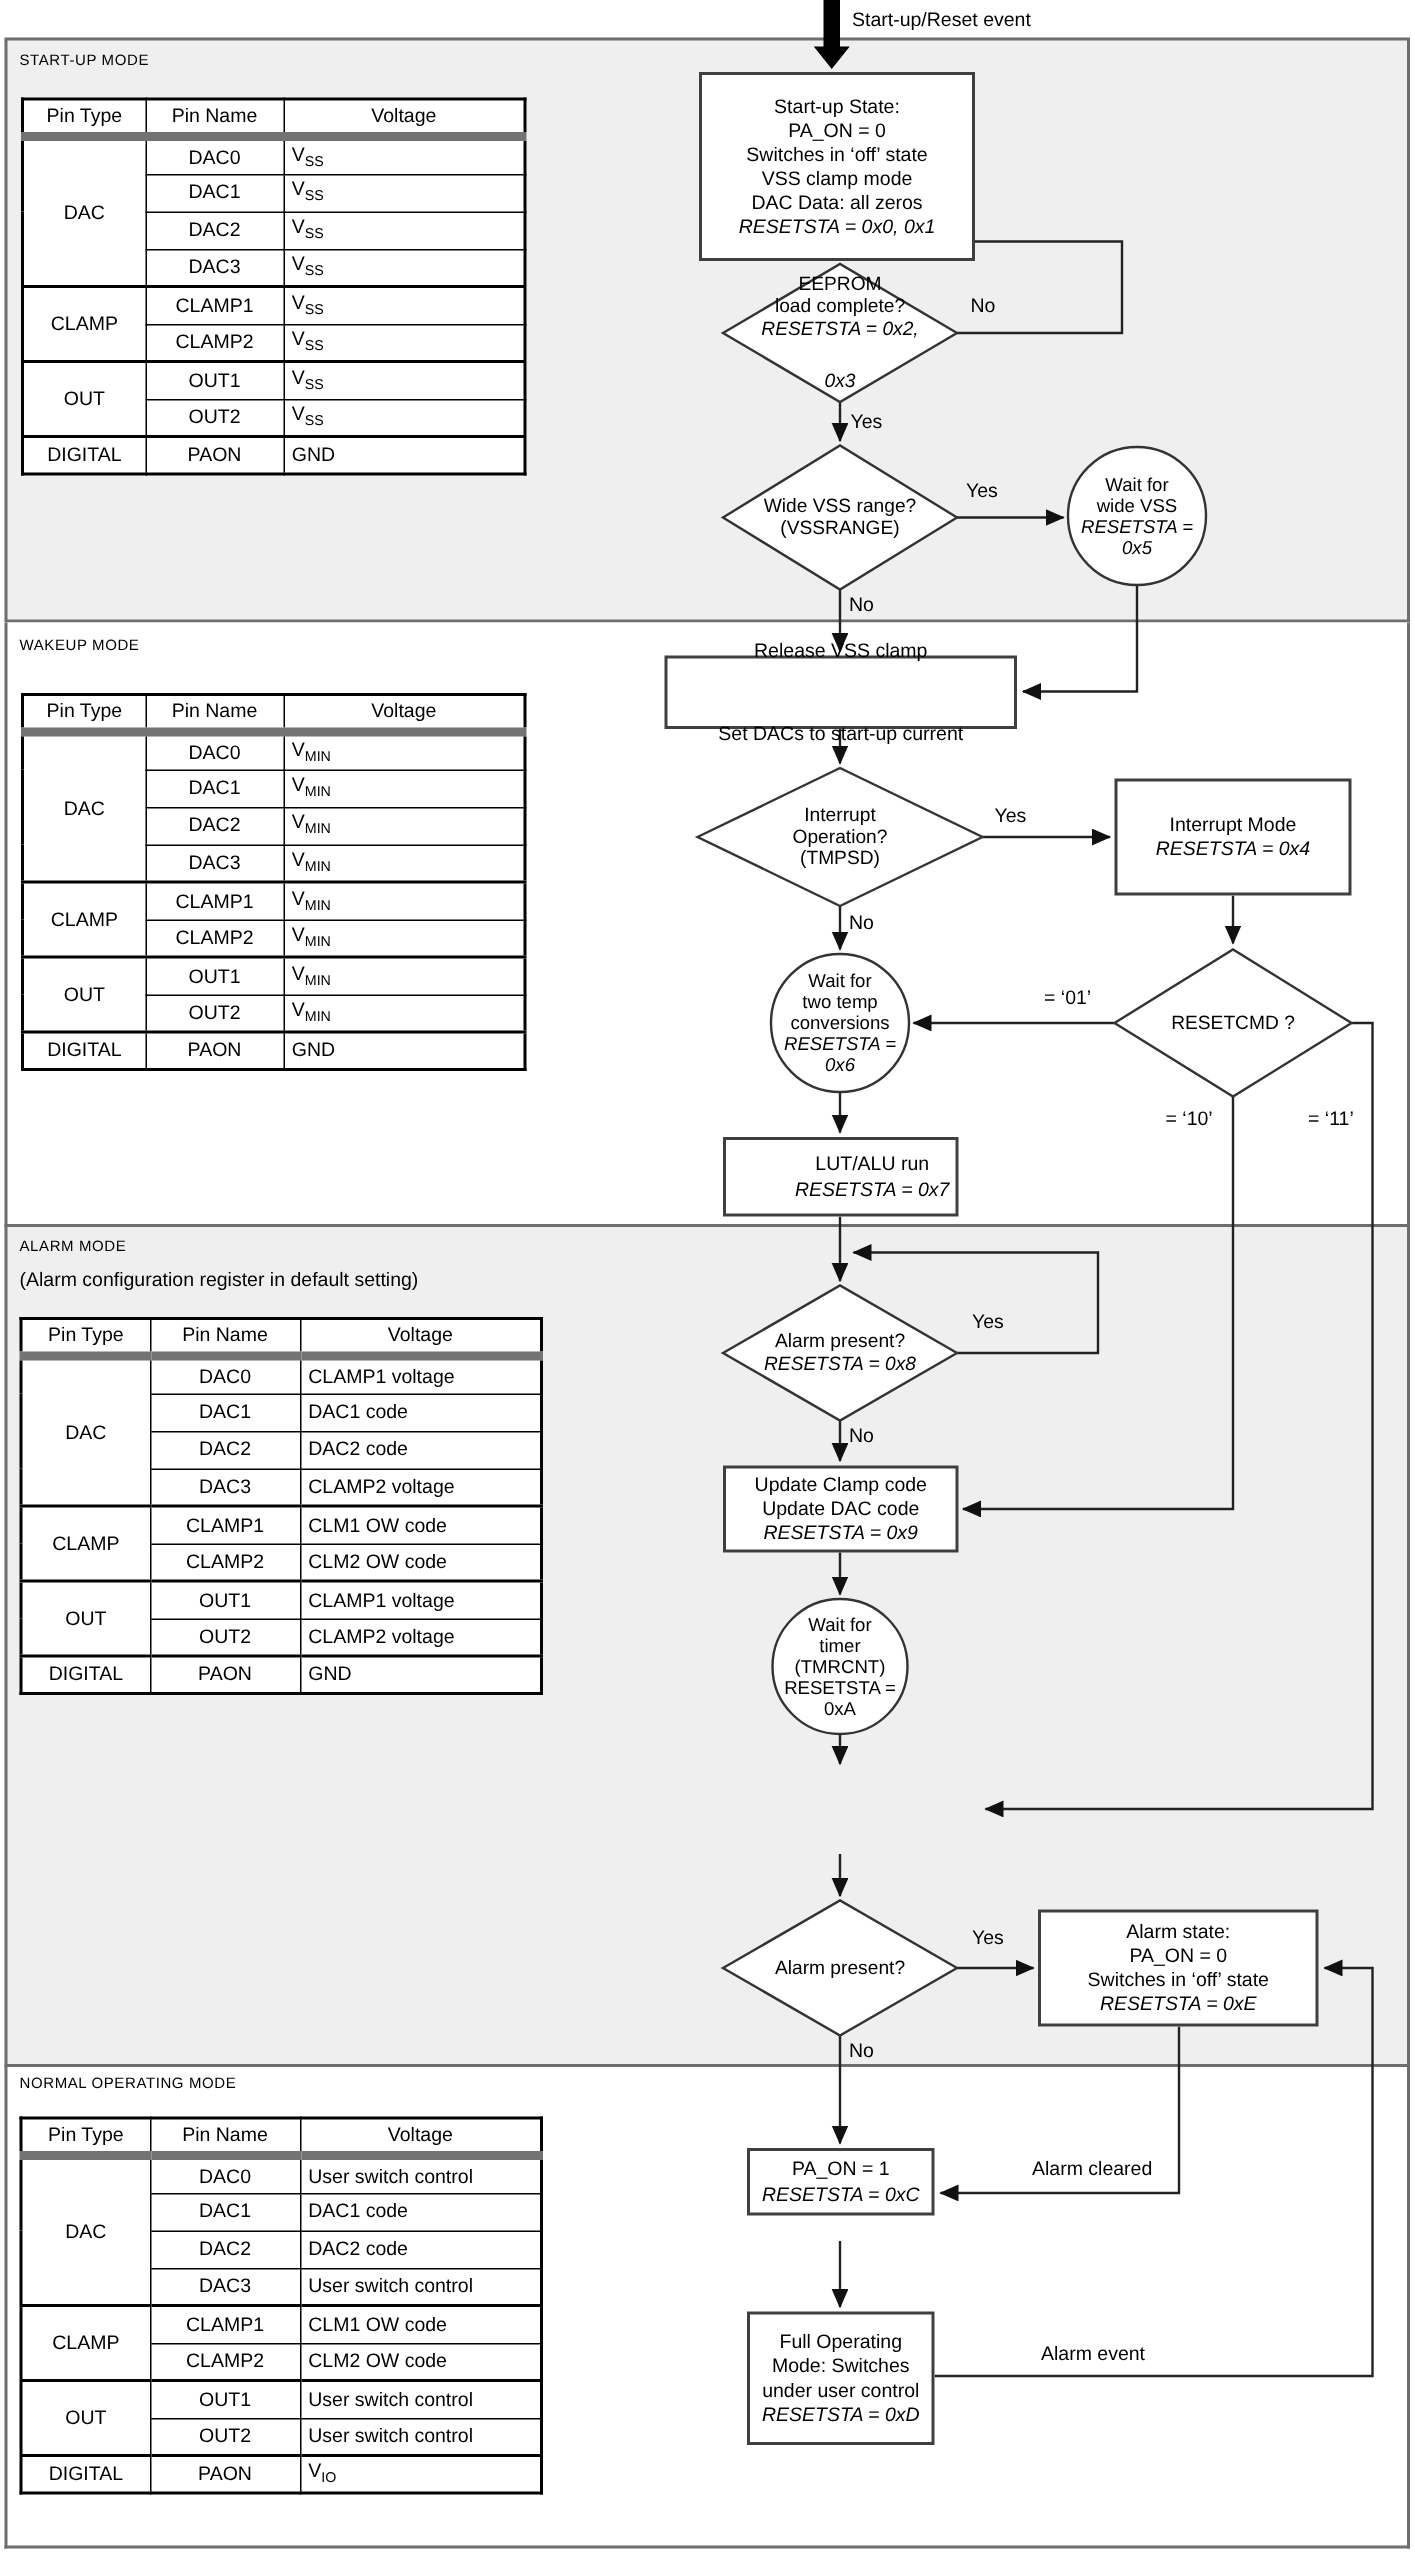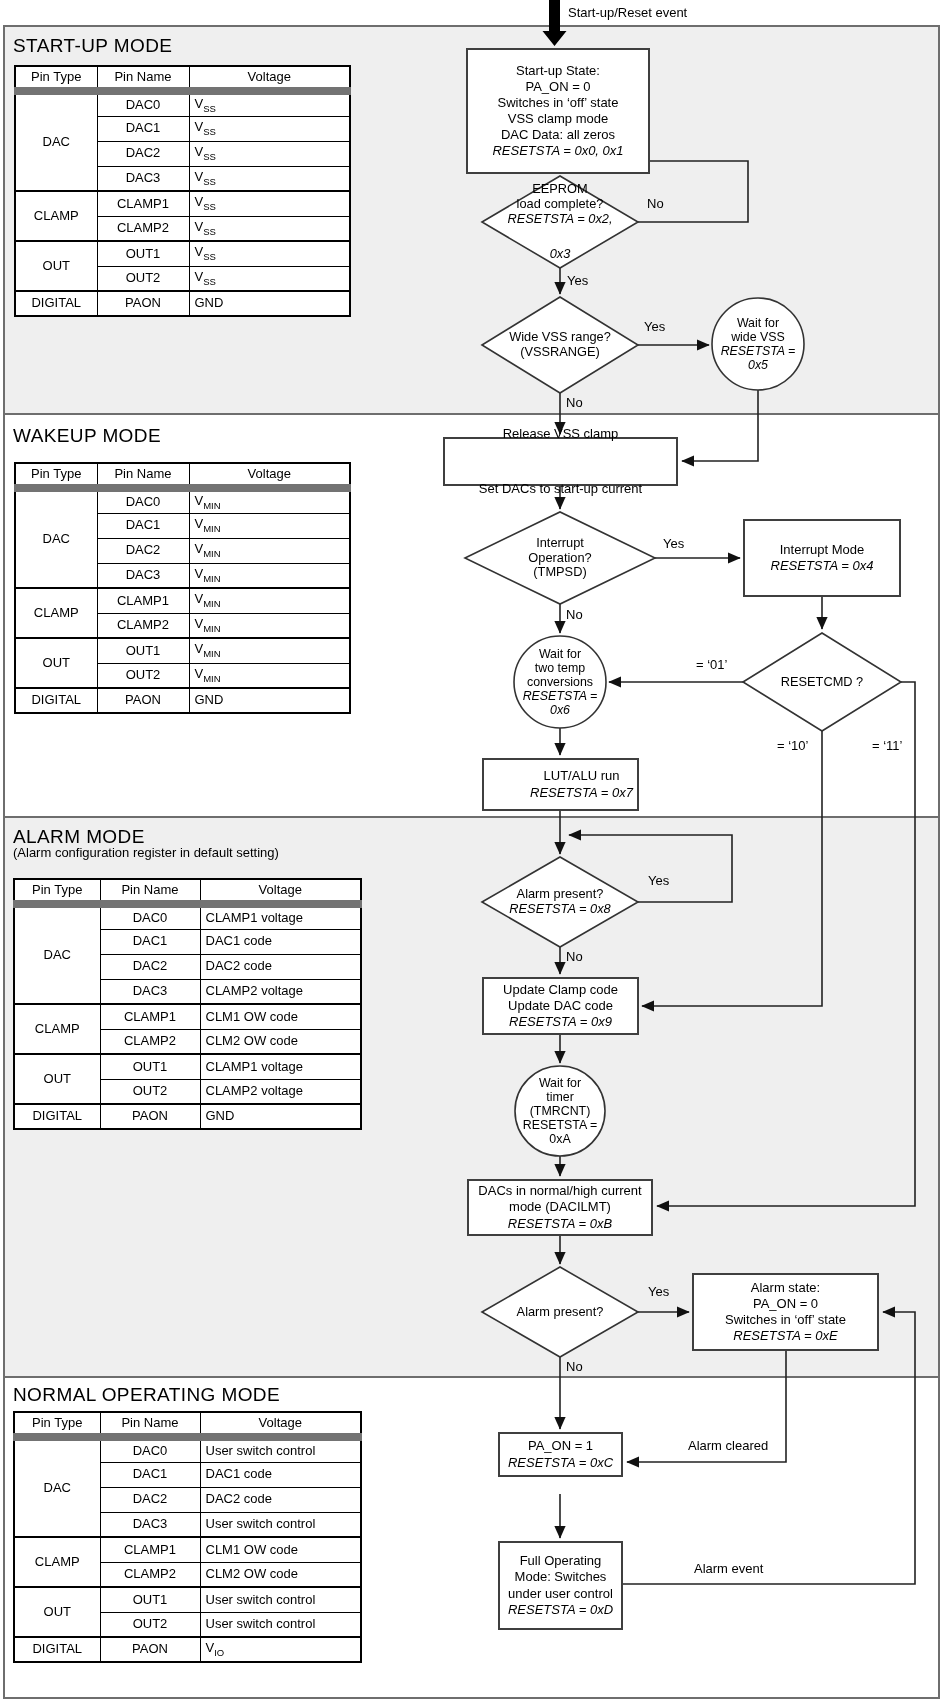--- a/index.html
+++ b/index.html
@@ -2,36 +2,36 @@
 <html><head>
 <meta charset="utf-8">
 <style>
   html,body { margin:0; padding:0; background:#fff; }
   .stage {
     position:relative; width:943px; height:1701px;
     font-family:"Liberation Sans", sans-serif; color:#000; overflow:hidden;
   }
   .section { position:absolute; left:3px; width:937px; border:2px solid #6e6e6e; box-sizing:border-box; }
   .section.noTop { border-top:0; }
-  .sec-title { position:absolute; font-size:19px; letter-spacing:.4px; white-space:nowrap; z-index:3; }
+  .sec-title { position:absolute; font-size:10px; letter-spacing:.4px; white-space:nowrap; z-index:3; }
   .sec-sub   { position:absolute; font-size:13px;  white-space:nowrap; z-index:3; }
 
   .wires { position:absolute; left:0; top:0; z-index:2; pointer-events:none; }
 
   table.pin-table {
     position:absolute; z-index:3; border-collapse:collapse; background:#fff;
     border:2px solid #000; font-size:13px; table-layout:fixed;
   }
   .pin-table th, .pin-table td { border:1px solid #000; height:25px; padding:0 5px; line-height:1.1; box-sizing:border-box; }
   .pin-table th { font-weight:normal; text-align:center; }
   .pin-table td.gtype { text-align:center; }
   .pin-table td.pname { text-align:center; }
   .pin-table td.pvolt { text-align:left; }
   .pin-table tr.group-start td { border-top:2px solid #000; }
-  .pin-table thead th { border-bottom:8px solid #737373; }
+  .pin-table thead th { border-bottom:6px solid #737373; }
   .pin-table sub { font-size:9.5px; }
 
   .fbox {
     position:absolute; z-index:3; background:#fff; border:2px solid #3f3f3f; box-sizing:border-box;
     display:flex; flex-direction:column; justify-content:center; align-items:center;
     text-align:center; font-size:13px; line-height:1.24;
   }
   .overlay {
     position:absolute; z-index:4; display:flex; flex-direction:column; justify-content:center; align-items:center;
     text-align:center; font-size:12.8px; line-height:1.17; pointer-events:none;
@@ -328,25 +328,20 @@
     </div>
   <div class="fbox" style="left:482px;top:758px;width:157px;height:53px;padding-left:42px;">
       <div>LUT/ALU run</div>
       <div style="font-style: italic;">RESETSTA = 0x7</div>
     </div>
   <div class="fbox" style="left:482px;top:977px;width:157px;height:58px;">
       <div>Update Clamp code</div>
       <div>Update DAC code</div>
       <div style="font-style: italic;">RESETSTA = 0x9</div>
     </div>
-  <div class="fbox" style="left:467px;top:1179px;width:186px;height:57px;">
-      <div>DACs in normal/high current</div>
-      <div>mode (DACILMT)</div>
-      <div style="font-style: italic;">RESETSTA = 0xB</div>
-    </div>
   <div class="fbox" style="left:692px;top:1273px;width:187px;height:78px;">
       <div>Alarm state:</div>
       <div>PA_ON = 0</div>
       <div>Switches in ‘off’ state</div>
       <div style="font-style: italic;">RESETSTA = 0xE</div>
     </div>
   <div class="fbox" style="left:498px;top:1432px;width:125px;height:45px;">
       <div>PA_ON = 1</div>
       <div style="font-style: italic;">RESETSTA = 0xC</div>
     </div>

